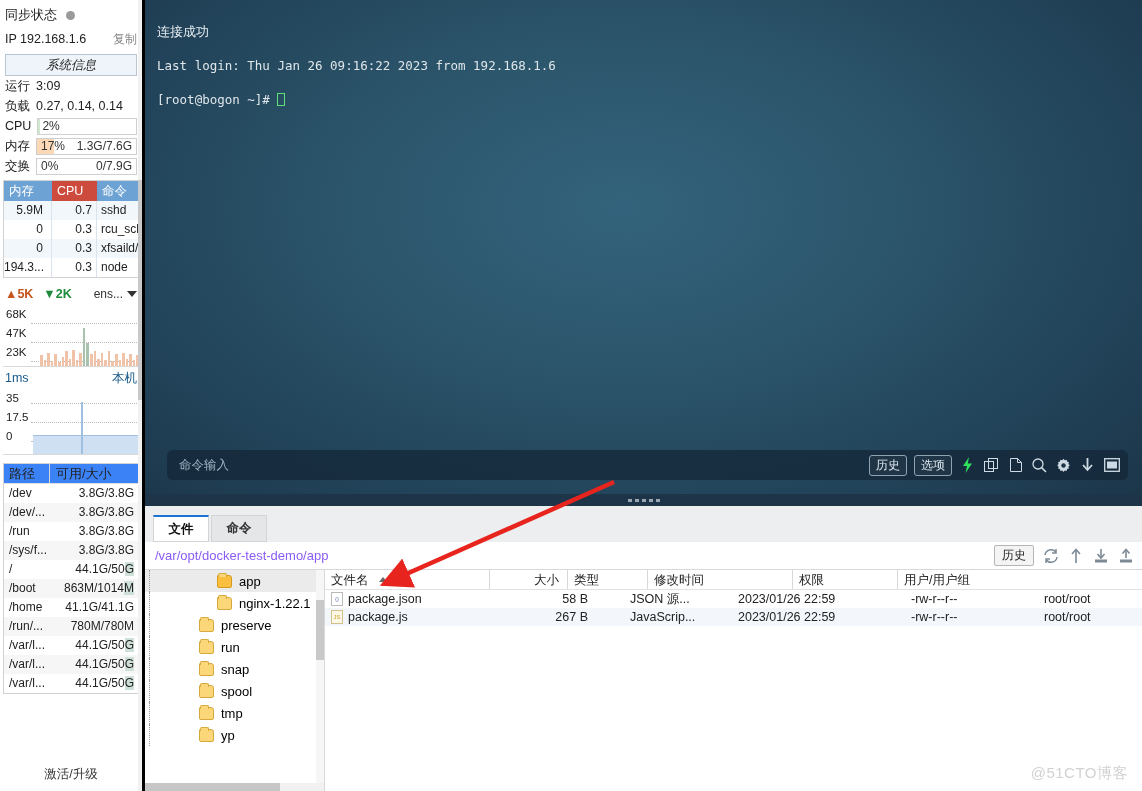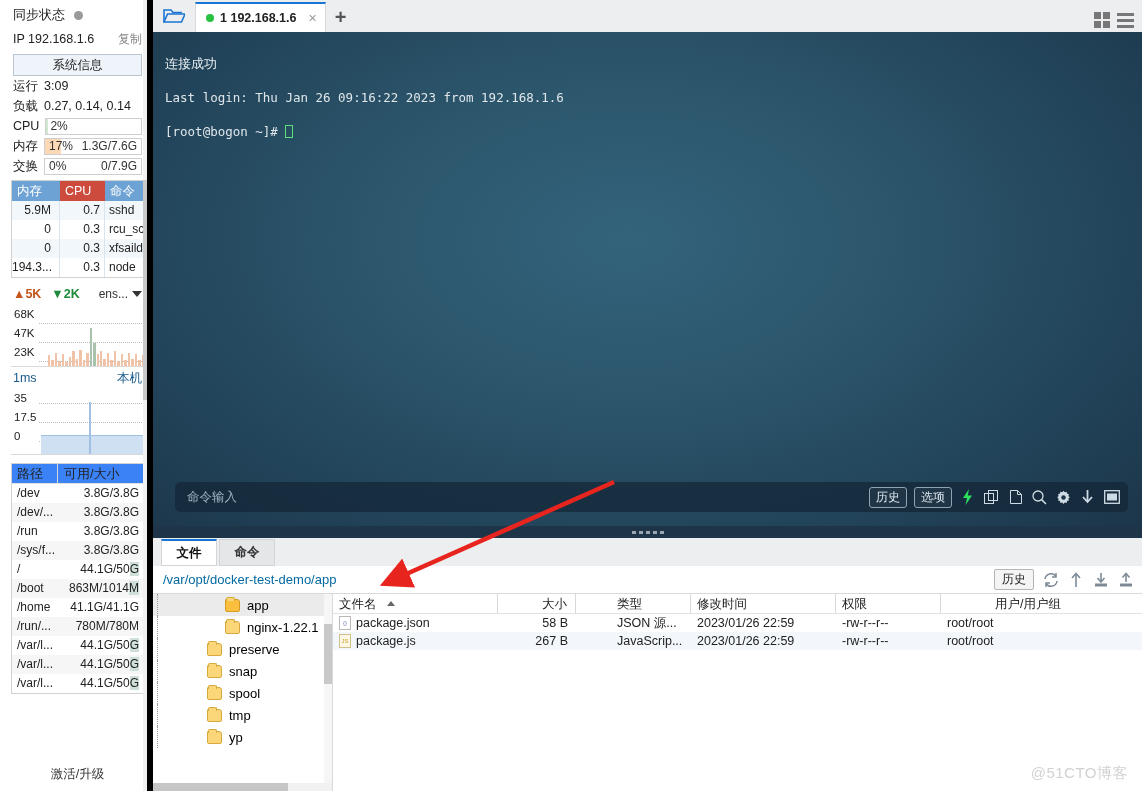--- a/index.html
+++ b/index.html
@@ -9,37 +9,36 @@
     font-size: 12px;
     background: #ffffff;
     overflow: hidden;
   }
   #app { position: relative; width: 1142px; height: 791px; display: flex; }
 
   
   #sidebar {
     width: 145px; height: 791px;
     background: #ffffff;
-    border-right: 6px solid #000000;
+    border-right: 3px solid #000000;
     position: relative;
     flex: 0 0 145px;
     overflow: hidden;
-    margin-left: 8px;
   }
   .sb-row { display: flex; align-items: center; padding: 0 5px; }
   .sync-row { height: 26px; margin-top: 2px; }
   .sync-title { font-size: 13px; color: #222; font-weight: normal; }
   .sync-dot {
     width: 9px; height: 9px; border-radius: 50%;
     background: #9a9a9a; margin-left: 9px; display: inline-block;
   }
   .ip-row { height: 22px; justify-content: space-between; }
   .ip-text { font-size: 12.5px; color: #222; }
   .copy-link { font-size: 12px; color: #888; cursor: pointer; }
-  .sysinfo-wrap { padding: 4px 5px 0 5px; }
+  .sysinfo-wrap { padding: 4px 5px 0 5px; font-style: italic; }
   .sysinfo-btn {
     width: 100%; height: 22px; line-height: 20px; text-align: center;
     border: 1px solid #b9c6d2; background: #eef4f9;
     font-size: 12.5px; color: #222; cursor: pointer;
   }
   .stat-line { display: flex; align-items: center; height: 20px; padding: 0 5px; font-size: 12.5px; color: #222; }
   .stat-label { flex: 0 0 auto; margin-right: 6px; color:#222; }
   .stat-val { color: #222; }
   .meter {
     flex: 1; height: 17px; border: 1px solid #cfcfcf; background: #fff;
@@ -158,32 +157,32 @@
   
   #splitter {
     height: 12px; flex: 0 0 12px; background: #1e3449; position: relative;
     display: flex; align-items: center; justify-content: center;
   }
   #splitter .dots { display:flex; gap:3px; }
   #splitter .dots i { width:4px; height:3px; background:#9aa7b2; display:block; }
 
   
   #filepanel { flex: 1; background: #eceef0; display: flex; flex-direction: column; position: relative; }
-  .fp-tabs { height: 28px; display: flex; align-items: flex-end; padding-left: 8px; background:#eceef0;}
+  .fp-tabs { height: 36px; display: flex; align-items: flex-end; padding-left: 8px; background:#eceef0;}
   .fp-tab {
     height: 27px; min-width: 56px; padding: 0 14px; display: flex; align-items: center; justify-content: center;
     font-size: 12.5px; font-weight: bold; color: #333; cursor: pointer;
     background: #e4e6e8; border: 1px solid #d2d4d6; margin-right: 2px;
   }
   .fp-tab.active { background: #fff; border-top: 2px solid #1a74d4; color: #111; }
   .fp-pathbar {
     height: 28px; background: #fff; border-bottom: 1px solid #d9d9d9;
     display: flex; align-items: center; padding: 0 8px 0 10px;
   }
-  .fp-path { color: #0369a1; font-size: 13px; }
+  .fp-path { color: #8b5cf6; font-size: 13px; }
   .fp-tools { margin-left: auto; display: flex; align-items: center; gap: 9px; }
   .fp-hist {
     border: 1px solid #b5b5b5; background: #f4f4f4; font-size: 12px; color: #222;
     padding: 1px 7px; border-radius: 2px; cursor: pointer;
   }
   .fp-ico { width: 16px; height: 16px; cursor: pointer; display:flex;align-items:center;justify-content:center; }
 
   .fp-body { flex: 1; display: flex; background: #fff; overflow: hidden; }
   .tree {
     width: 180px; flex: 0 0 180px; background: #fff; border-right: 1px solid #d9d9d9;
@@ -202,27 +201,27 @@
   }
   .folder.open { background: #fbbf3f; border-color:#d69b21; }
   .tree-hscroll { position:absolute; bottom:0; left:0; height:8px; width:180px; background:#f1f1f1;}
   .tree-hscroll b { display:block; height:8px; width:135px; background:#c6c6c6;}
   .tree-vscroll { position:absolute; top:0; right:0; width:8px; bottom:8px; background:#f6f6f6;}
   .tree-vscroll b { display:block; position:absolute; left:0; width:8px; background:#c9c9c9;}
 
   .filelist { flex: 1; background: #fff; overflow: hidden; position: relative; }
   .fl-head { display: flex; height: 20px; font-size: 12.5px; color: #222; border-bottom: 1px solid #e2e2e2; }
   .fl-head > div { line-height: 20px; padding-left: 6px; border-right: 1px solid #d8d8d8; position:relative;}
-  .fl-head > div:last-child { border-right: none; margin-left: 48px; }
-  .fl-row { display: flex; height: 18px; font-size: 12.5px; color: #222; }
+  .fl-head > div:last-child { border-right: none; }
+  .fl-row { display: flex; height: 18px; font-size: 12.5px; color: #222; gap: 28px; }
   .fl-row:nth-child(even) { background: #f3f7fb; }
   .fl-row > div { line-height: 18px; padding-left: 6px; }
   .c-name { width: 165px; display:flex; align-items:center; gap:5px;}
   .c-size { width: 78px; text-align: right; padding-right: 8px !important;}
-  .c-type { width: 80px; margin-left: 35px; }
+  .c-type { width: 80px; }
   .c-time { width: 145px; }
   .c-perm { width: 105px; }
   .c-user { flex: 1; }
   .sort-arrow { display:inline-block; width:0;height:0;border-left:4px solid transparent;border-right:4px solid transparent;border-bottom:5px solid #666; margin-left:5px;}
   .fileico { width:12px;height:14px;border:1px solid #b9b9b9;background:#fff;display:inline-block;font-size:6px;line-height:13px;text-align:center;color:#6b7cb8;flex:0 0 12px;}
   .fileico.js { color:#c9a227; border-color:#d0c08a; background:#fdf8e6;}
 
   .watermark {
     position: absolute; right: 14px; bottom: 8px; font-size: 15px; color: #d2d2d2;
     letter-spacing: 0.5px; user-select: none;
@@ -440,47 +439,20 @@
 
     <div class="activate">激活/升级</div>
 
     <div class="sb-scroll">
         <b style="top:180px;height:220px;"></b>
       </div>
   </div>
 
   <div id="right">
 
-    <div id="tabbar">
-      <div class="folder-btn">
-        <svg width="22" height="18" viewBox="0 0 22 18">
-          <path d="M1 15 L1 3 L8 3 L10 5.5 L19 5.5" fill="none" stroke="#1a74d4" stroke-width="1.6"></path>
-          <path d="M1 15 L4.5 7 L22 7 L18.5 15 Z" fill="none" stroke="#1a74d4" stroke-width="1.6"></path>
-        </svg>
-      </div>
-      <div class="term-tab">
-        <span class="tab-dot"></span>
-        <span>1 192.168.1.6</span>
-        <span class="tab-close">×</span>
-      </div>
-      <div class="tab-plus">+</div>
-      <div class="tb-right">
-        <span class="ico-grid">
-            <i></i>
-            <i></i>
-            <i></i>
-            <i></i>
-          </span>
-        <span class="ico-menu">
-            <i></i>
-            <i></i>
-            <i></i>
-          </span>
-      </div>
-    </div>
 
     <div id="terminal">
       <div class="term-text">
 <span class="term-cn">连接成功</span>
 <br><span>Last login: Thu Jan 26 09:16:22 2023 from 192.168.1.6</span>
 <br><span>[root@bogon ~]# </span><span class="cursor"></span>
       </div>
 
       <div class="cmdbar">
         <span class="cmd-ph">命令输入</span>
@@ -593,20 +565,25 @@
               </div>
               <div class="tree-row">
                 <span class="tree-indent" style="width: 68px; flex: 0 0 68px; border-left: 1px dotted rgb(154, 154, 154); height: 22px;"></span>
                 <span class="folder"></span>
                 <span>nginx-1.22.1</span>
               </div>
               <div class="tree-row">
                 <span class="tree-indent" style="width: 50px; flex: 0 0 50px; border-left: 1px dotted rgb(154, 154, 154); height: 22px;"></span>
                 <span class="folder"></span>
                 <span>preserve</span>
+              </div>
+              <div class="tree-row">
+                <span class="tree-indent" style="width: 50px; flex: 0 0 50px; border-left: 1px dotted rgb(154, 154, 154); height: 22px;"></span>
+                <span class="folder"></span>
+                <span>run</span>
               </div>
               <div class="tree-row">
                 <span class="tree-indent" style="width: 50px; flex: 0 0 50px; border-left: 1px dotted rgb(154, 154, 154); height: 22px;"></span>
                 <span class="folder"></span>
                 <span>snap</span>
               </div>
               <div class="tree-row">
                 <span class="tree-indent" style="width: 50px; flex: 0 0 50px; border-left: 1px dotted rgb(154, 154, 154); height: 22px;"></span>
                 <span class="folder"></span>
                 <span>spool</span>

